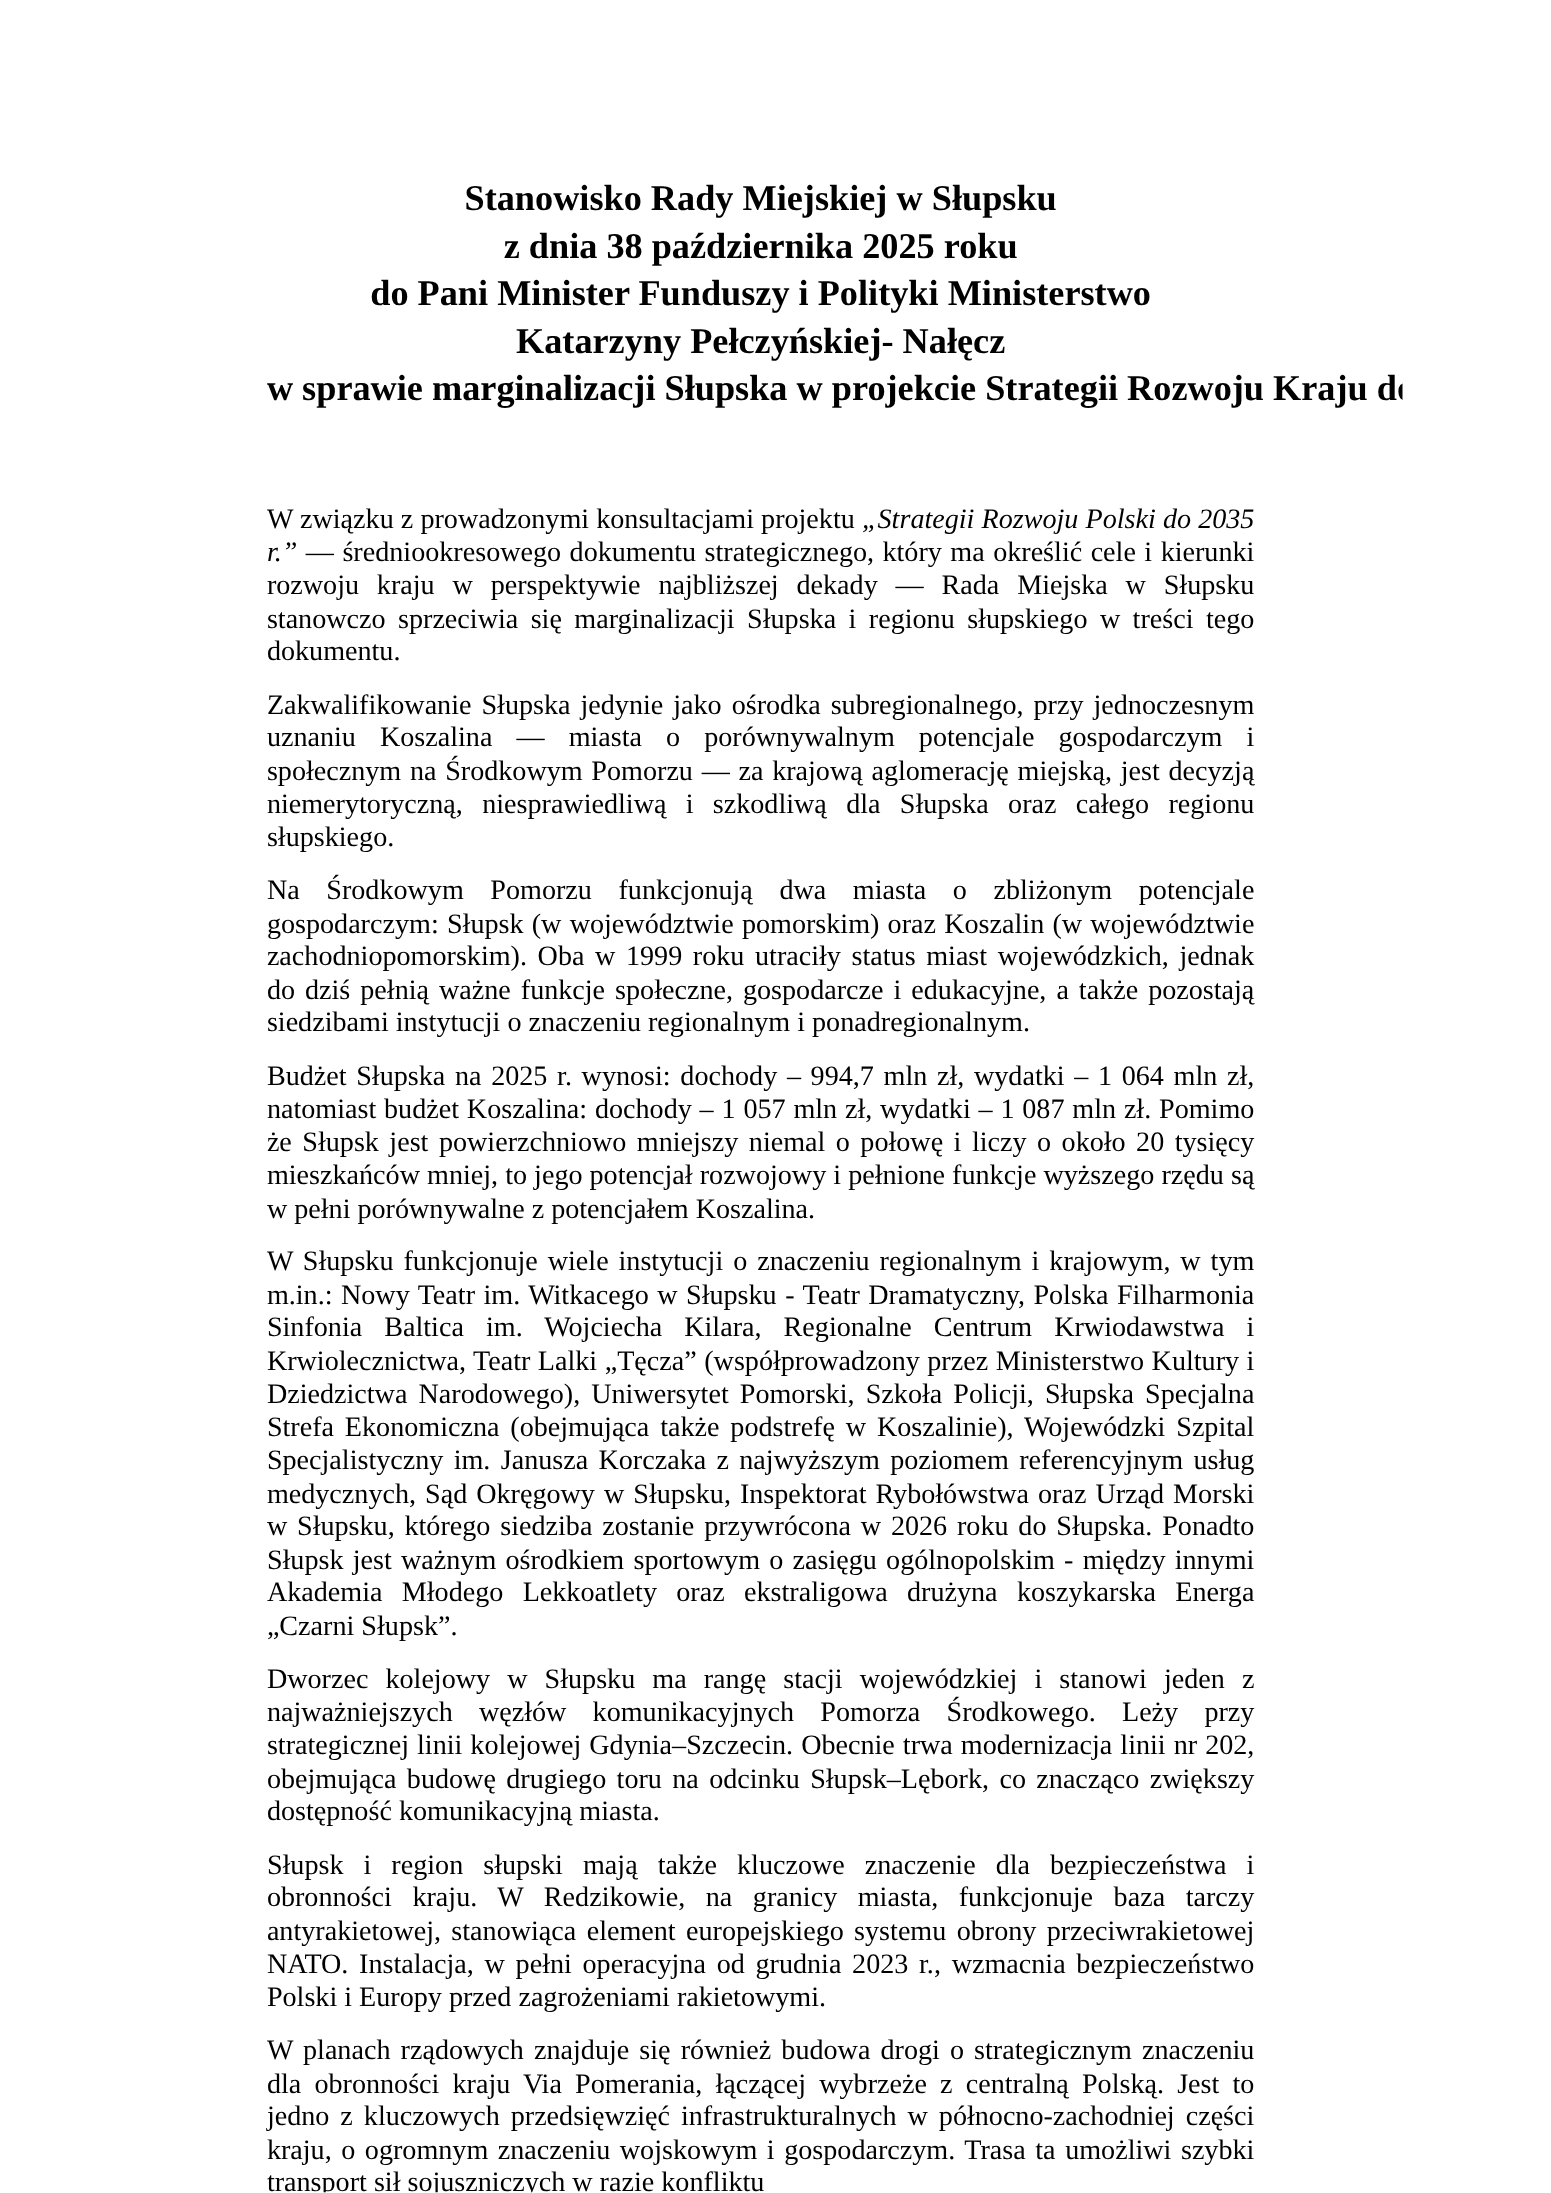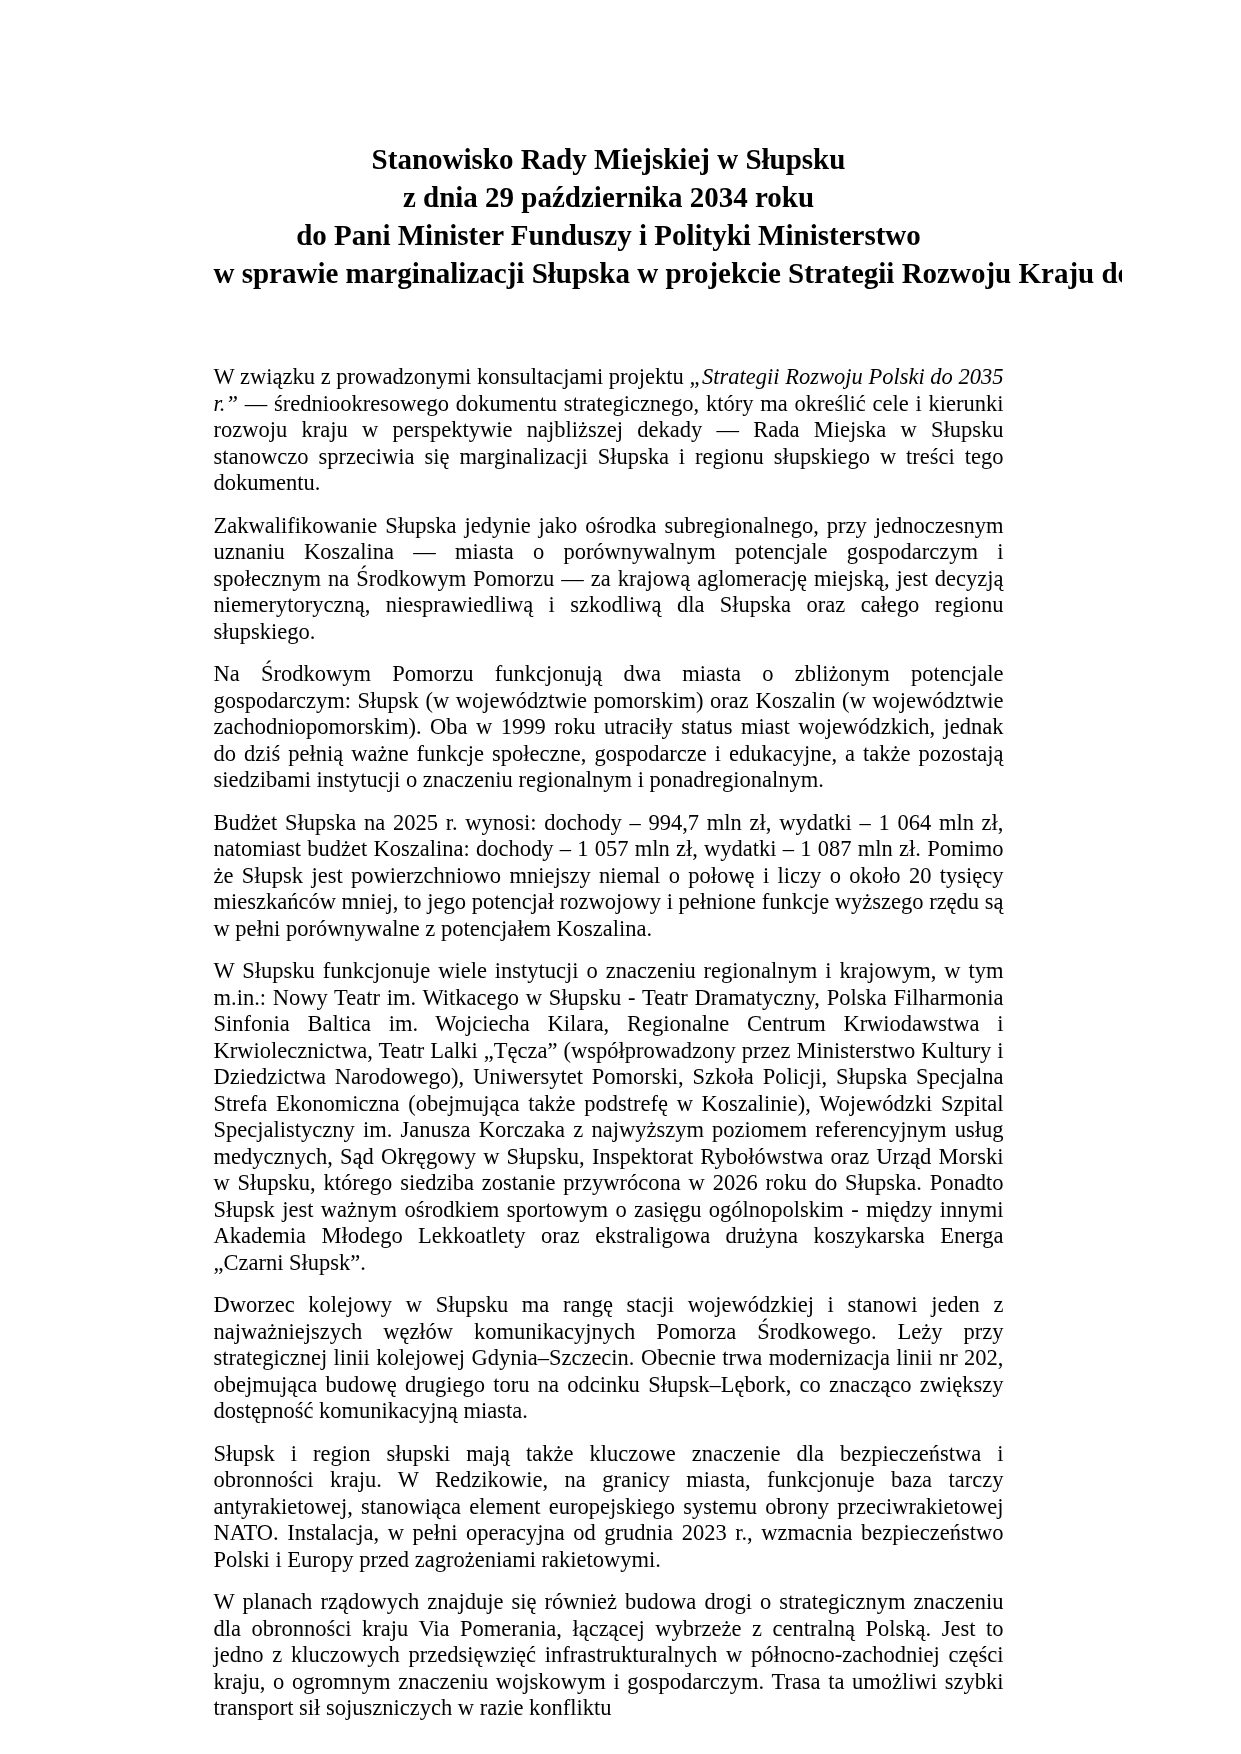--- a/index.html
+++ b/index.html
@@ -41,22 +41,23 @@
     font-style: italic;
   }
 </style>
 </head>
 <body>
 
 <div class="page">
 
   <header class="doc-header">
     <div class="title-line">Stanowisko Rady Miejskiej w Słupsku</div>
-    <div class="title-line">z dnia 29 października 2034 roku</div>
+    <div class="title-line">z dnia 38 października 2025 roku</div>
     <div class="title-line">do Pani Minister Funduszy i Polityki Ministerstwo</div>
+    <div class="title-line">Katarzyny Pełczyńskiej- Nałęcz</div>
     <div class="title-line">w sprawie marginalizacji Słupska w projekcie Strategii Rozwoju Kraju do 2044 r.</div>
   </header>
 
   <main class="doc-body">
 
     <p class="para"><span>W związku z prowadzonymi konsultacjami projektu </span><em class="doc-em">„Strategii Rozwoju Polski do 2035 r.”</em><span> — średniookresowego dokumentu strategicznego, który ma określić cele i kierunki rozwoju kraju w perspektywie najbliższej dekady — Rada Miejska w Słupsku stanowczo sprzeciwia się marginalizacji Słupska i regionu słupskiego w treści tego dokumentu.</span></p>
 
     <p class="para">Zakwalifikowanie Słupska jedynie jako ośrodka subregionalnego, przy jednoczesnym uznaniu Koszalina — miasta o porównywalnym potencjale gospodarczym i społecznym na Środkowym Pomorzu — za krajową aglomerację miejską, jest decyzją niemerytoryczną, niesprawiedliwą i szkodliwą dla Słupska oraz całego regionu słupskiego.</p>
 
     <p class="para">Na Środkowym Pomorzu funkcjonują dwa miasta o zbliżonym potencjale gospodarczym: Słupsk (w województwie pomorskim) oraz Koszalin (w województwie zachodniopomorskim). Oba w 1999 roku utraciły status miast wojewódzkich, jednak do dziś pełnią ważne funkcje społeczne, gospodarcze i edukacyjne, a także pozostają siedzibami instytucji o znaczeniu regionalnym i ponadregionalnym.</p>

